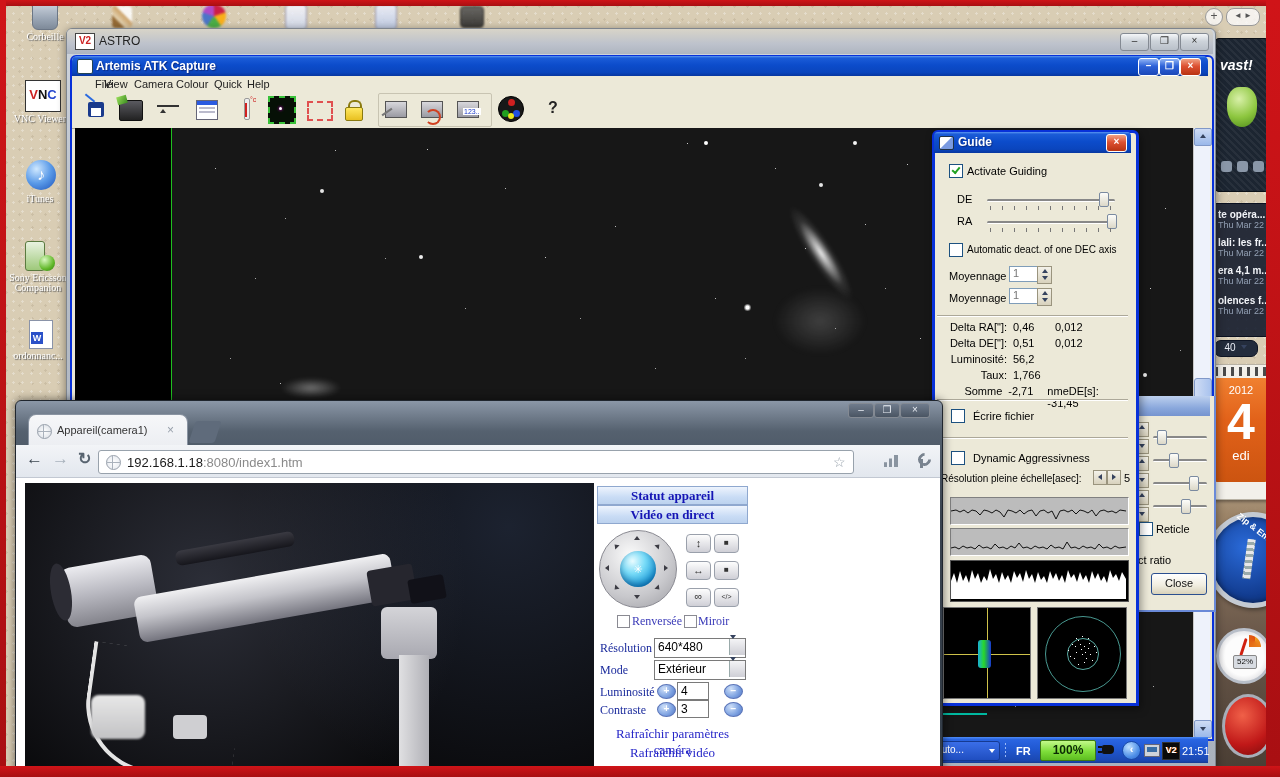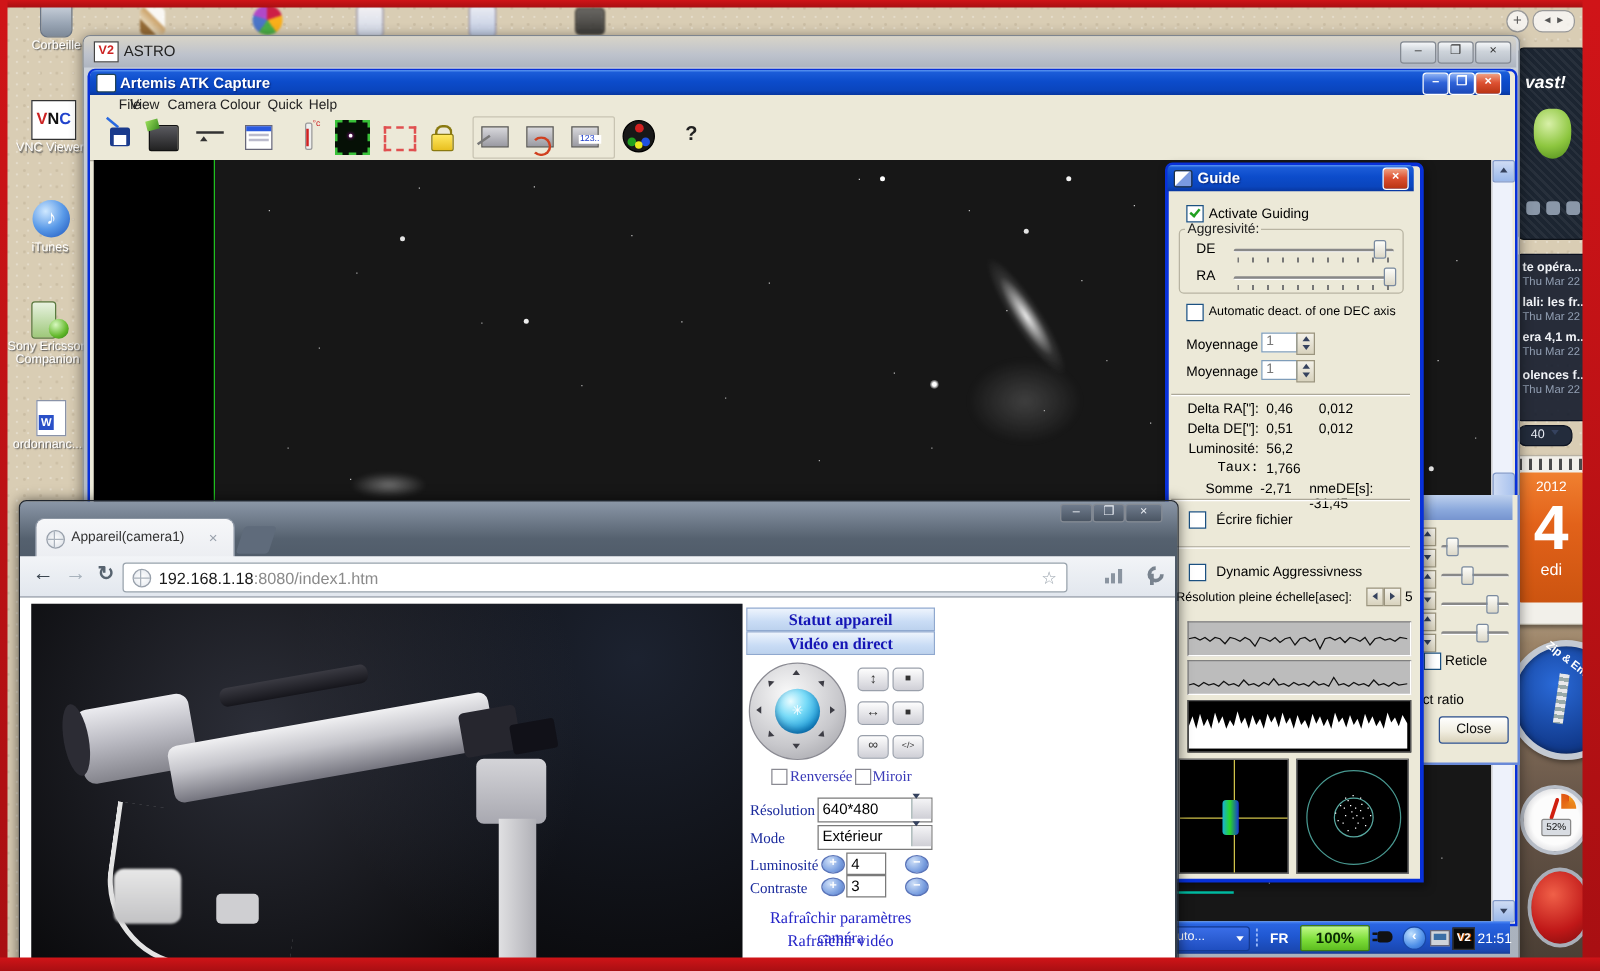--- a/index.html
+++ b/index.html
@@ -8,21 +8,21 @@
   .ab{position:absolute;}
   .txt{white-space:nowrap;}
   
   #desk{left:0;top:0;width:1280px;height:777px;
     background:#d9cdb4;
     background-image:radial-gradient(rgba(255,255,255,.3) 1px,transparent 1.2px),
                      radial-gradient(rgba(120,100,70,.14) 1px,transparent 1.2px);
     background-size:9px 9px,13px 13px;}
   #brown{left:1196px;top:430px;width:74px;height:340px;
     background:linear-gradient(180deg,rgba(160,136,104,0) 0,#9c8468 25%,#6a584a 60%,#4a3e34 100%);}
-  .dicon-label{color:#fff;font-size:10px;text-shadow:1px 1px 1px #555;text-align:center;width:70px;}
+  .dicon-label{color:#fff;font-size:10px;text-shadow:1px 1px 1px #555;text-align:center;width:70px;font-family:Liberation Serif, serif;}
   .blur-ico{filter:blur(1px);opacity:.85;border-radius:4px;}
   
   #vncframe{left:66px;top:28px;width:1148px;height:738px;border-radius:6px 6px 0 0;
     background:linear-gradient(180deg,#cfd5dd,#b6bdc7 30%,#aab2bd);
     border:1px solid #7e858e;box-shadow:0 2px 10px rgba(0,0,0,.45);}
   .w7btn{width:27px;height:16px;border-radius:3px;border:1px solid #848a93;
     background:linear-gradient(180deg,#f4f6f8,#cdd3da 45%,#b9c0c9);color:#333;
     font-size:10px;line-height:14px;text-align:center;}
   
   .xp-title{background:linear-gradient(180deg,#5a96f2 0%,#1b5cd8 10%,#0c4ccb 45%,#0a45bd 82%,#0837a0 100%);
@@ -343,23 +343,20 @@
   <div class="ab" style="left:932px;top:130px;width:201px;height:570px;z-index:5;background:#ece9d8;border:3px solid #0831d9;border-radius:6px 6px 0 0;box-shadow:2px 3px 8px rgba(0,0,0,.4);">
     <div class="xp-title" style="position:absolute;left:-1px;top:-1px;width:197px;height:21px;border-radius:4px 4px 0 0;">
       <div class="ab" style="left:5px;top:4px;width:13px;height:12px;background:linear-gradient(135deg,#fff 45%,#7a9ae0 50%);border:1px solid #234;border-radius:2px;"></div>
       <div class="ab txt" style="left:24px;top:3px;text-shadow:1px 1px 1px #0a2a80;">Guide</div>
       <div class="ab xp-cap red" style="left:172px;top:2px;">×</div>
     </div>
 
     <div class="xpcheck on ab" style="left:14px;top:31px;"></div>
     <div class="ab txt" style="left:32px;top:32px;font-size:11px;">Activate Guiding</div>
 
-    <fieldset class="ab" style="left:8px;top:44px;width:178px;height:56px;border:1px solid #b8b4a2;border-radius:4px;margin:0;padding:0;">
-      <legend style="font-size:11px;color:#222;margin-left:4px;padding:0 2px;">Aggresivité:</legend>
-    </fieldset>
     <div class="ab txt" style="left:22px;top:60px;font-size:11px;">DE</div>
     <div class="slider-track ab" style="left:52px;top:66px;width:128px;"></div>
     <div class="slider-thumb ab" style="left:164px;top:59px;"></div>
     <div class="ticks ab" style="left:55px;top:73px;width:124px;"></div>
     <div class="ab txt" style="left:22px;top:82px;font-size:11px;">RA</div>
     <div class="slider-track ab" style="left:52px;top:88px;width:128px;"></div>
     <div class="slider-thumb ab" style="left:172px;top:81px;"></div>
     <div class="ticks ab" style="left:55px;top:95px;width:124px;"></div>
 
     <div class="xpcheck ab" style="left:14px;top:110px;"></div>
@@ -391,21 +388,21 @@
         <span style="width:68px;text-align:right;">Delta DE["]:</span>
         <span style="width:42px;text-align:left;padding-left:6px;">0,51</span>
         <span>0,012</span>
       </div>
       <div style="display:flex;margin-bottom:4px;">
         <span style="width:68px;text-align:right;">Luminosité:</span>
         <span style="width:42px;text-align:left;padding-left:6px;">56,2</span>
         <span></span>
       </div>
       <div style="display:flex;margin-bottom:4px;">
-        <span style="width:68px;text-align:right;font-family:Liberation Mono, monospace;">Taux:</span>
+        <span style="width:68px;text-align:right;">Taux:</span>
         <span style="width:42px;text-align:left;padding-left:6px;">1,766</span>
         <span></span>
       </div>
       <div style="display:flex;">
         <span style="width:68px;text-align:right;">Somme</span>
         <span style="width:42px;text-align:left;padding-left:6px;">-2,71</span>
         <span>nmeDE[s]:   -31,45</span>
       </div>
     </div>
 

